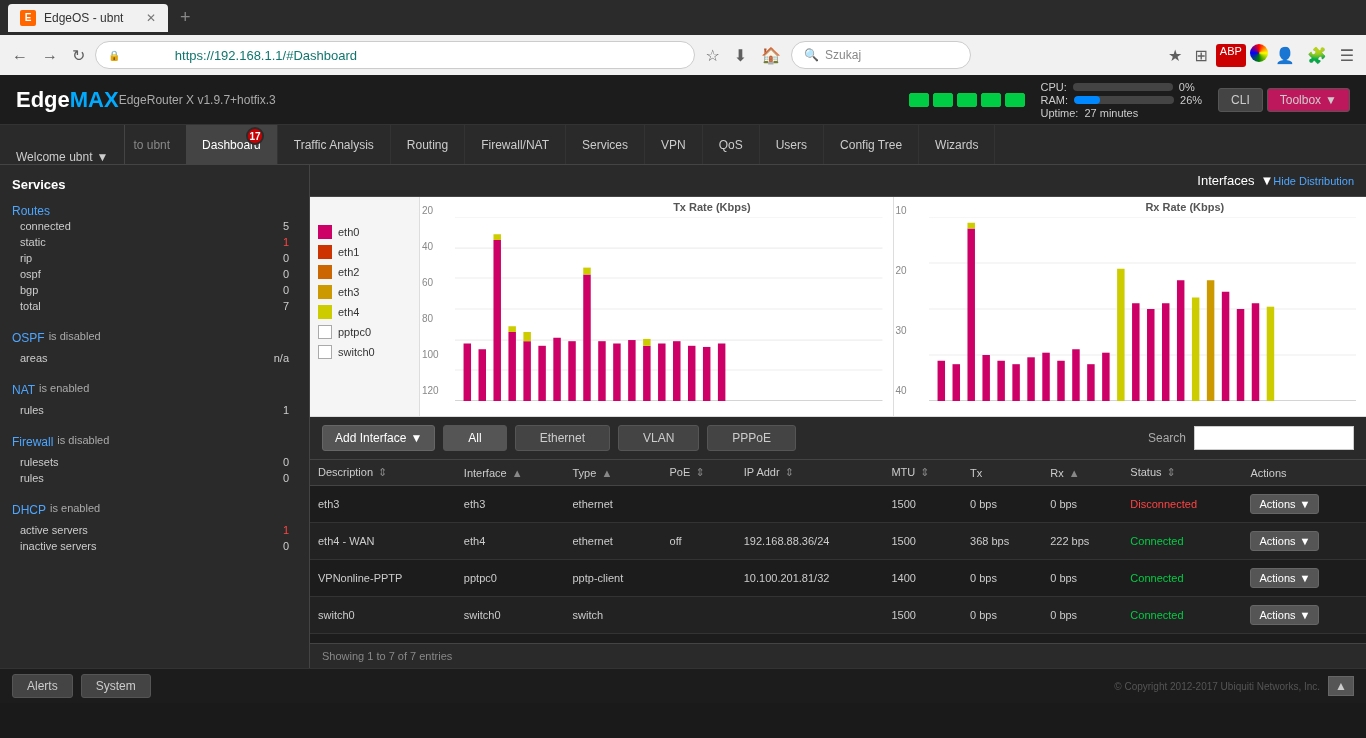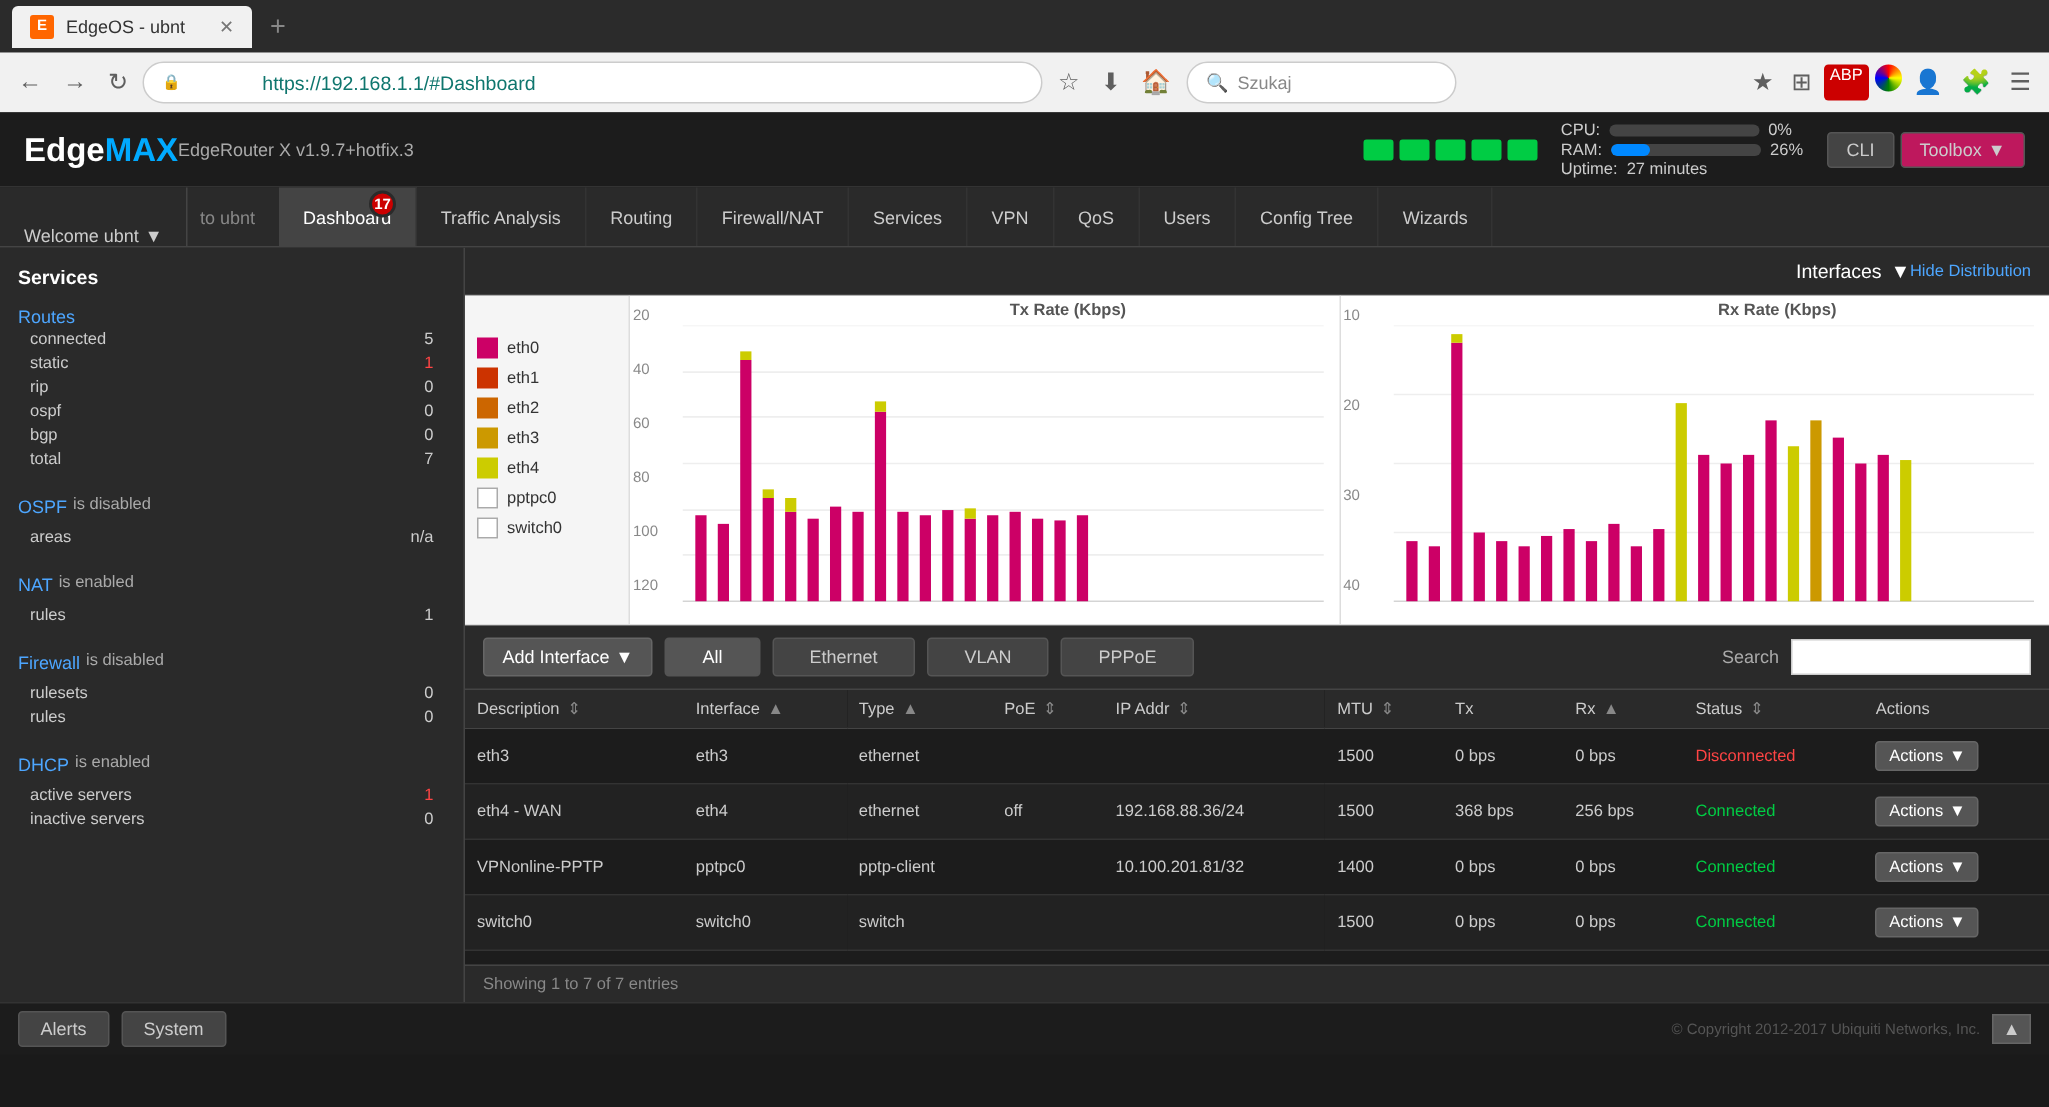--- a/index.html
+++ b/index.html
@@ -520,21 +520,21 @@
               </td>
             </tr>
             <tr>
               <td>eth4 - WAN</td>
               <td>eth4</td>
               <td>ethernet</td>
               <td>off</td>
               <td>192.168.88.36/24</td>
               <td>1500</td>
               <td>368 bps</td>
-              <td>256 bps</td>
+              <td>222 bps</td>
               <td><span class="status-connected">Connected</span></td>
               <td>
                 <button class="actions-btn">
                   <span>Actions</span>
                   <span>▼</span>
                 </button>
               </td>
             </tr>
             <tr>
               <td>VPNonline-PPTP</td>

